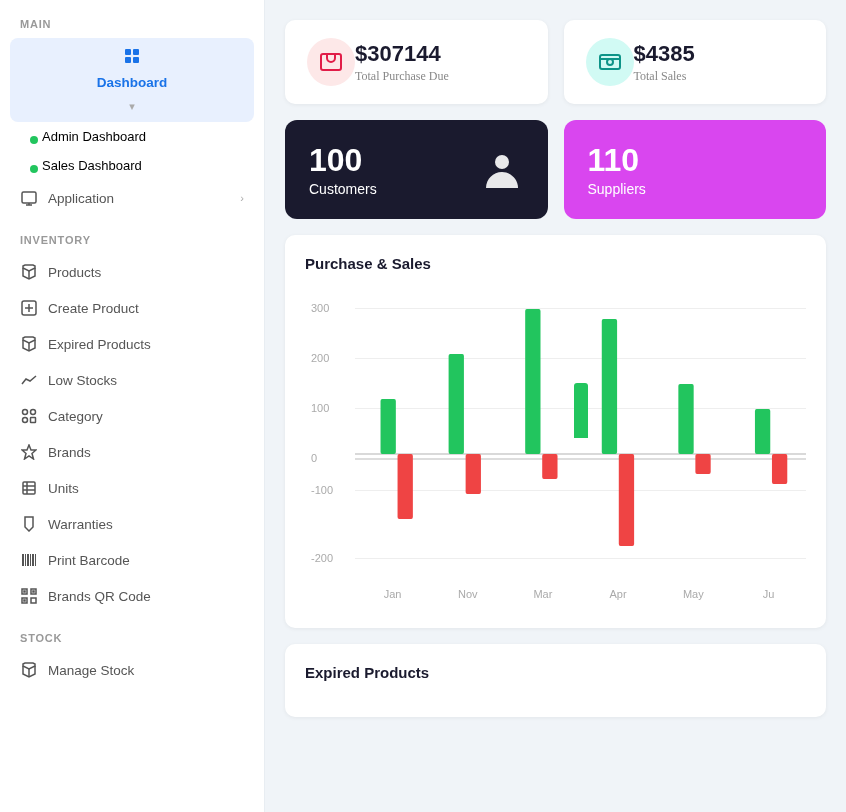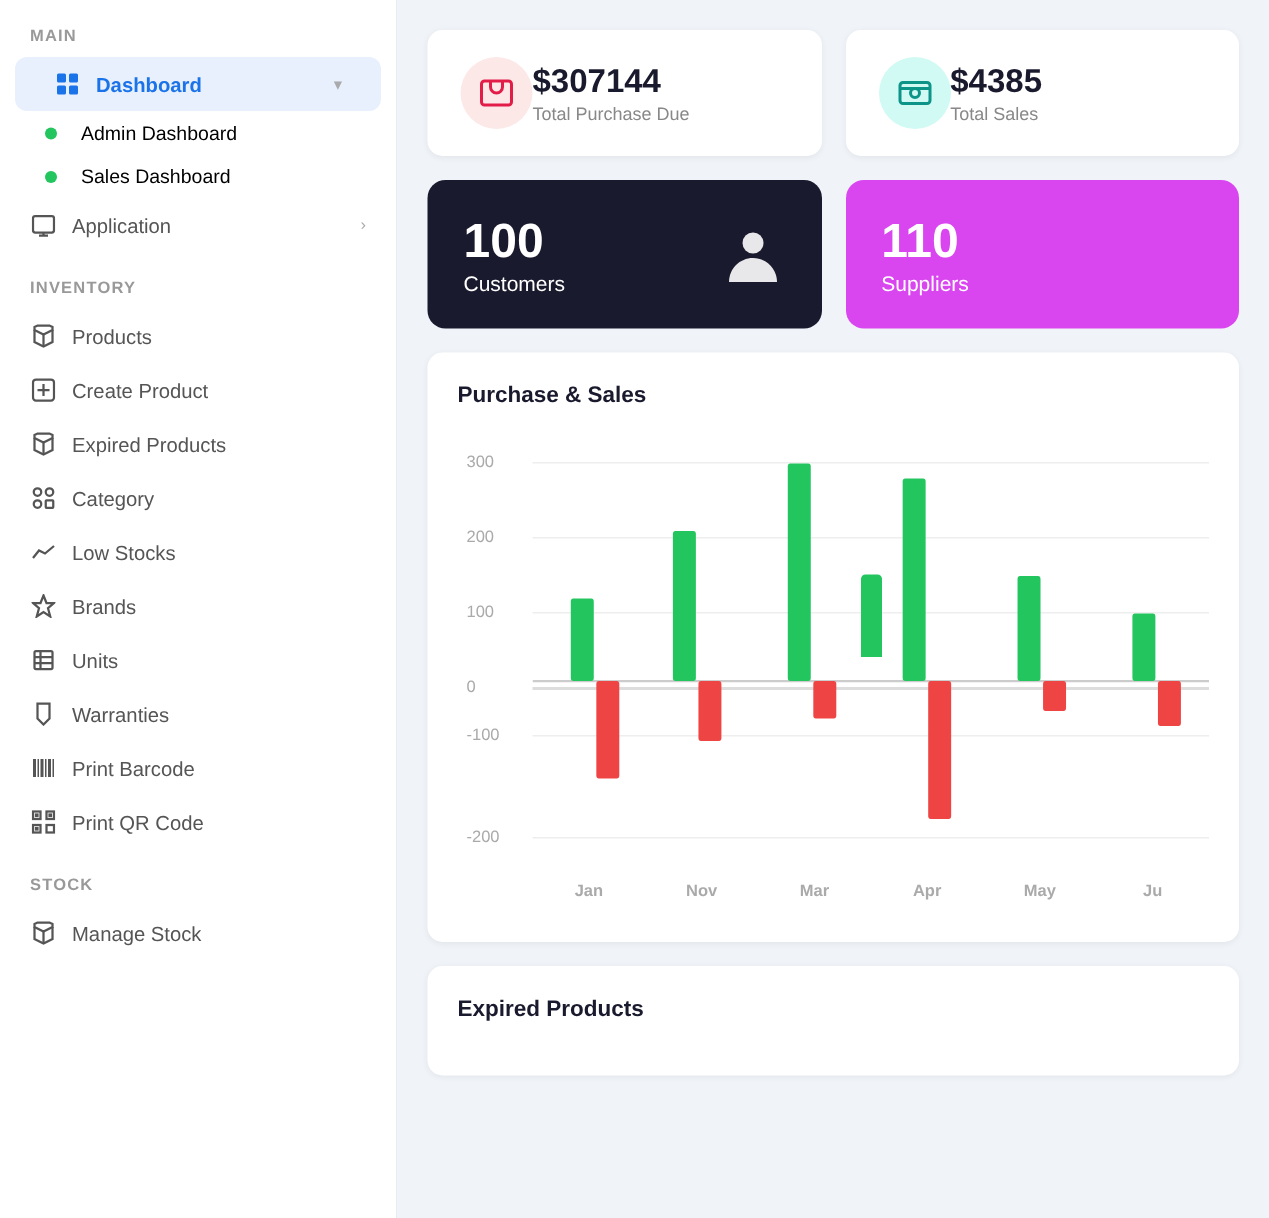--- a/index.html
+++ b/index.html
@@ -44,45 +44,46 @@
       border-radius: 0;
       gap: 10px;
       position: relative;
     }
 
     .sidebar-item.active {
       background: #e8f0fe;
       color: #1a73e8;
       border-radius: 8px;
       margin: 0 10px;
-      padding: 9px 26px;
+      padding: 9px 14px;
+      flex-direction: column;
     }
     .sidebar-item.active .item-label { color: #1a73e8; font-weight: 600; }
 
     .sidebar-item .item-icon {
       width: 18px;
       height: 18px;
       display: flex;
       align-items: center;
       justify-content: center;
       flex-shrink: 0;
     }
 
     .sidebar-item .item-label {
       flex: 1;
       color: #555;
       font-size: 13.5px;
     }
 
     .sidebar-sub-item {
       display: flex;
-      align-items: center;
+      align-items: flex-end;
       padding: 7px 20px 7px 30px;
       cursor: pointer;
-      gap: 16px;
+      gap: 4px;
       font-size: 13px;
     }
     .dot-green { width: 8px; height: 8px; border-radius: 50%; background: #22c55e; flex-shrink: 0; }
 
     .sidebar-item .chevron-right {
       font-size: 11px;
       color: #aaa;
     }
 
     
@@ -128,20 +129,21 @@
 
     .stat-info .stat-value {
       font-size: 22px;
       font-weight: 700;
       color: #1a1a2e;
     }
     .stat-info .stat-label {
       font-size: 12px;
       color: #888;
       margin-top: 2px;
+      font-family: Liberation Serif, serif;
     }
 
     
     .banner-row {
       display: flex;
       gap: 16px;
       margin-bottom: 16px;
     }
     .banner-card {
       flex: 1;
@@ -222,21 +224,20 @@
     }
     .bar.green { background: #22c55e; }
     .x-label {
       flex: 1;
       text-align: center;
       font-size: 11px;
       color: #aaa;
       display: flex;
       align-items: center;
       justify-content: center;
-      font-weight: bold;
     }
 
     
     .expired-section {
       background: #fff;
       border-radius: 10px;
       padding: 20px;
       box-shadow: 0 1px 4px rgba(0,0,0,0.06);
     }
 
@@ -315,36 +316,36 @@
         <path d="M2 4v8l6 3 6-3V4"></path>
         <line x1="8" y1="7" x2="8" y2="15"></line>
       </svg>
     </span>
     <span class="item-label">Expired Products</span>
   </div>
 
   <div class="sidebar-item">
     <span class="item-icon">
       <svg class="icon-svg" viewBox="0 0 16 16" fill="none" stroke="#555" stroke-width="1.5">
+        <polyline points="1,12 5,7 9,9 15,4"></polyline>
+      </svg>
+    </span>
+    <span class="item-label">Low Stocks</span>
+  </div>
+
+  <div class="sidebar-item">
+    <span class="item-icon">
+      <svg class="icon-svg" viewBox="0 0 16 16" fill="none" stroke="#555" stroke-width="1.5">
         <circle cx="4" cy="4" r="2.5"></circle>
         <circle cx="12" cy="4" r="2.5"></circle>
         <circle cx="4" cy="12" r="2.5"></circle>
         <rect x="9.5" y="9.5" width="5" height="5" rx="0.5"></rect>
       </svg>
     </span>
     <span class="item-label">Category</span>
-  </div>
-
-  <div class="sidebar-item">
-    <span class="item-icon">
-      <svg class="icon-svg" viewBox="0 0 16 16" fill="none" stroke="#555" stroke-width="1.5">
-        <polyline points="1,12 5,7 9,9 15,4"></polyline>
-      </svg>
-    </span>
-    <span class="item-label">Low Stocks</span>
   </div>
 
   <div class="sidebar-item">
     <span class="item-icon">
       <svg class="icon-svg" viewBox="0 0 16 16" fill="none" stroke="#555" stroke-width="1.5">
         <polygon points="8,1 10,6 15,6 11,9.5 12.5,15 8,12 3.5,15 5,9.5 1,6 6,6"></polygon>
       </svg>
     </span>
     <span class="item-label">Brands</span>
   </div>
@@ -389,21 +390,21 @@
       <svg class="icon-svg" viewBox="0 0 16 16" fill="none" stroke="#555" stroke-width="1.5">
         <rect x="1" y="1" width="5" height="5"></rect>
         <rect x="10" y="1" width="5" height="5"></rect>
         <rect x="1" y="10" width="5" height="5"></rect>
         <rect x="3" y="3" width="1" height="1" fill="#555"></rect>
         <rect x="12" y="3" width="1" height="1" fill="#555"></rect>
         <rect x="3" y="12" width="1" height="1" fill="#555"></rect>
         <rect x="10" y="10" width="5" height="5" fill="none"></rect>
       </svg>
     </span>
-    <span class="item-label">Print QR Code</span>
+    <span class="item-label">Brands QR Code</span>
   </div>
 
   <div class="sidebar-section-label">Stock</div>
 
   <div class="sidebar-item">
     <span class="item-icon">
       <svg class="icon-svg" viewBox="0 0 16 16" fill="none" stroke="#555" stroke-width="1.5">
         <path d="M2 2l2-1h8l2 1v2l-6 3L2 4V2z"></path>
         <path d="M2 4v8l6 3 6-3V4"></path>
         <line x1="8" y1="7" x2="8" y2="15"></line>

